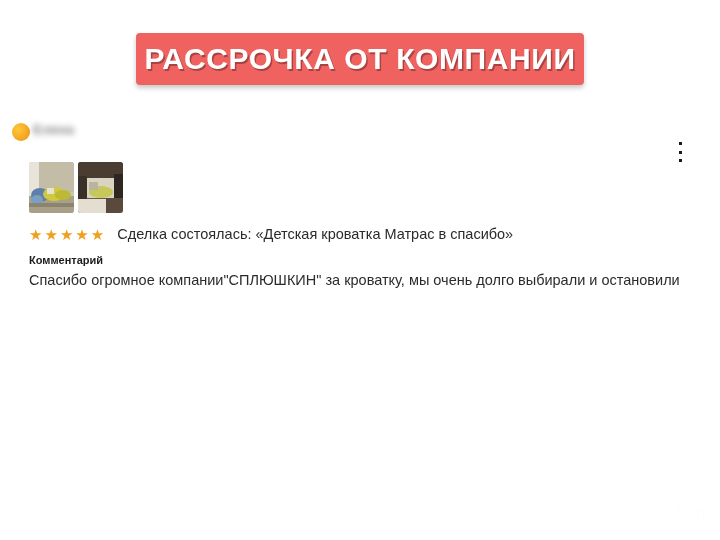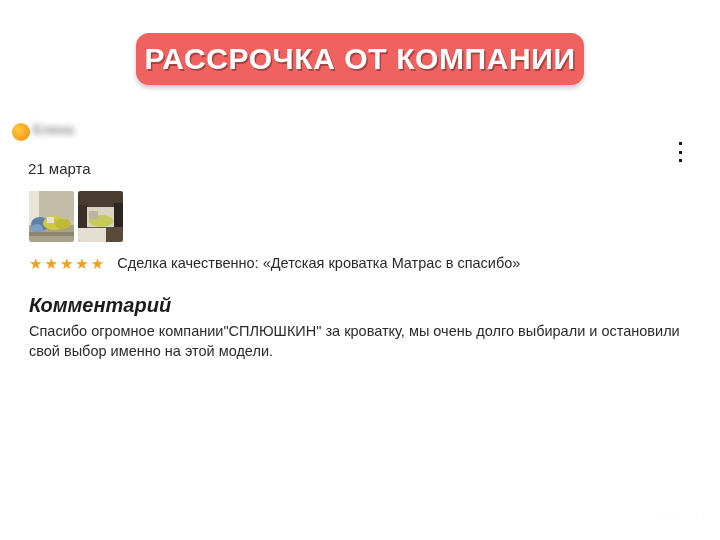--- a/index.html
+++ b/index.html
@@ -16,21 +16,21 @@
   }
 
   
   #promo-banner {
     position: absolute;
     left: 136px;
     top: 33px;
     width: 448px;
     height: 52px;
     background: #f0625f;
-    border-radius: 13px;
+    border-radius: 4px;
     display: flex;
     align-items: center;
     justify-content: center;
     box-shadow: 0 3px 5px rgba(0,0,0,0.22);
   }
   #promo-banner-text {
     color: #ffffff;
     font-size: 30px;
     font-weight: bold;
     letter-spacing: 0.6px;
@@ -134,25 +134,24 @@
   }
   #deal-text {
     margin-left: 11px;
     font-size: 14.5px;
     color: #2b2b2b;
     white-space: nowrap;
   }
 
   
   #comment-title {
-    margin: 23px 0 0 29px;
-    font-size: 20px;
+    margin: 12px 0 0 29px;
+    font-size: 11px;
     font-weight: bold;
     color: #1c1c1c;
-    font-style: italic;
   }
   #comment-body {
     margin: 5px 0 0 29px;
     font-size: 14.5px;
     color: #2b2b2b;
     line-height: 19.6px;
     width: 662px;
   }
   #comment-body .cline { white-space: nowrap; }
 
@@ -187,21 +186,20 @@
   <div class="review-head">
     <div id="avatar"></div>
     <div id="author-name">Елена</div>
     <div id="kebab-menu">
       <span></span>
       <span></span>
       <span></span>
     </div>
   </div>
 
-  <div id="review-date">21 марта</div>
 
   <div id="review-photos">
     <div class="photo-thumb">
       <svg viewBox="0 0 45 51" preserveAspectRatio="none">
         <rect x="0" y="0" width="45" height="51" fill="#cdc7b4"></rect>
         <rect x="0" y="0" width="10" height="34" fill="#e8e4da"></rect>
         <rect x="10" y="0" width="35" height="30" fill="#c3bda8"></rect>
         <rect x="0" y="34" width="45" height="17" fill="#a9a08a"></rect>
         <ellipse cx="11" cy="33" rx="9" ry="7" fill="#5e7fa8"></ellipse>
         <ellipse cx="8" cy="38" rx="6" ry="5" fill="#7b9ec4"></ellipse>
@@ -226,30 +224,29 @@
     </div>
   </div>
 
   <div id="rating-row">
     <span class="star">★</span>
     <span class="star">★</span>
     <span class="star">★</span>
     <span class="star">★</span>
     <span class="star">★</span>
     <span id="deal-text">
-      <span>Сделка качественно:</span>
+      <span>Сделка состоялась:</span>
       <span>«Детская кроватка Матрас в спасибо»</span>
     </span>
   </div>
 
   <div id="comment-title">Комментарий</div>
 
   <div id="comment-body">
     <div class="cline">Спасибо огромное компании"СПЛЮШКИН" за кроватку, мы очень долго выбирали и остановили</div>
-    <div class="cline">свой выбор именно на этой модели.</div>
   </div>
 
 </div>
 
 <div id="avito-watermark">
   <svg id="avito-watermark-dots" width="26" height="24" viewBox="0 0 26 24">
     <circle cx="7" cy="6" r="5.2" fill="#ffffff" opacity="0.9"></circle>
     <circle cx="19" cy="6" r="4" fill="#ffffff" opacity="0.9"></circle>
     <circle cx="6" cy="17" r="4.2" fill="#ffffff" opacity="0.9"></circle>
     <circle cx="18" cy="17" r="5.6" fill="#ffffff" opacity="0.9"></circle>

